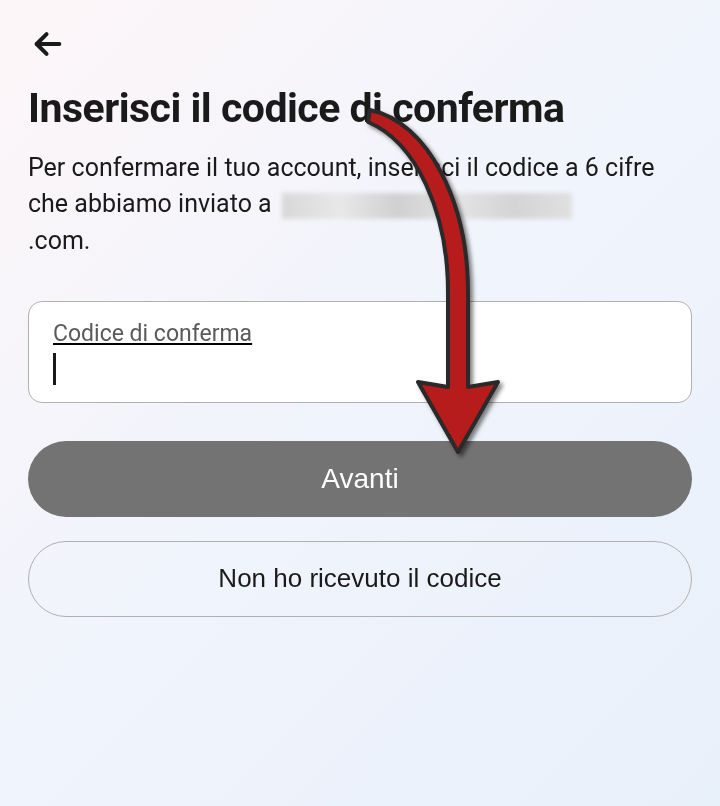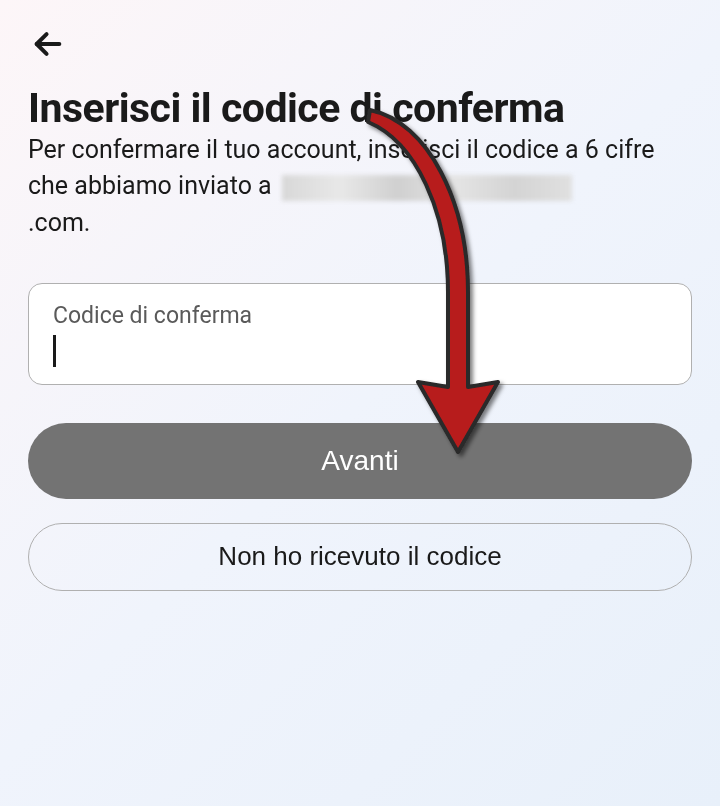--- a/index.html
+++ b/index.html
@@ -18,20 +18,21 @@
       width: 40px;
       height: 40px;
       cursor: pointer;
       margin-bottom: 20px;
     }
     .back-button svg { display: block; }
     .title {
       font-size: 41px;
       font-weight: 700;
       color: #1a1a1a;
+      margin-bottom: 18px;
       letter-spacing: -0.5px;
     }
     .subtitle {
       font-size: 25px;
       color: #1a1a1a;
       line-height: 1.45;
       margin-bottom: 42px;
     }
     .redacted {
       display: inline-block;
@@ -43,20 +44,21 @@
       filter: blur(2px);
     }
     .input-wrapper {
       position: relative;
       border: 1px solid #b0b0b0;
       border-radius: 14px;
       padding: 18px 24px 18px 24px;
       background: #fff;
       margin-bottom: 38px;
       height: 102px;
+      text-decoration: underline;
     }
     .input-label {
       font-size: 23px;
       color: #5a5a5a;
       margin-bottom: 6px;
       display: block;
     }
     .code-input {
       border: none;
       outline: none;
@@ -85,21 +87,21 @@
       font-weight: 500;
       cursor: pointer;
       margin-bottom: 24px;
     }
     .secondary-btn {
       width: 100%;
       background: transparent;
       color: #1a1a1a;
       border: 1px solid #b0b0b0;
       border-radius: 50px;
-      height: 68px;
+      height: 76px;
       font-size: 26px;
       font-weight: 400;
       cursor: pointer;
     }
     .arrow-overlay {
       position: absolute;
       top: 92px;
       left: 358px;
       pointer-events: none;
     }

